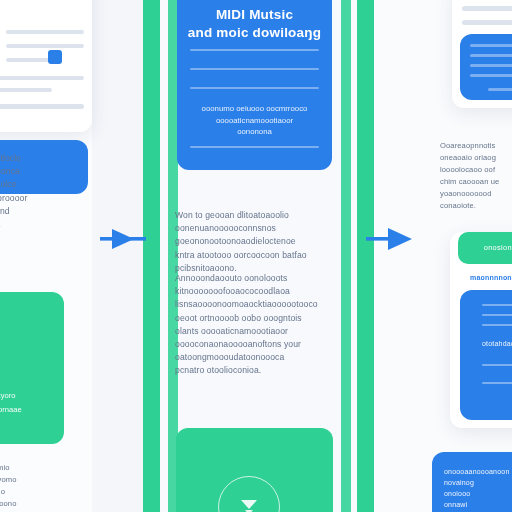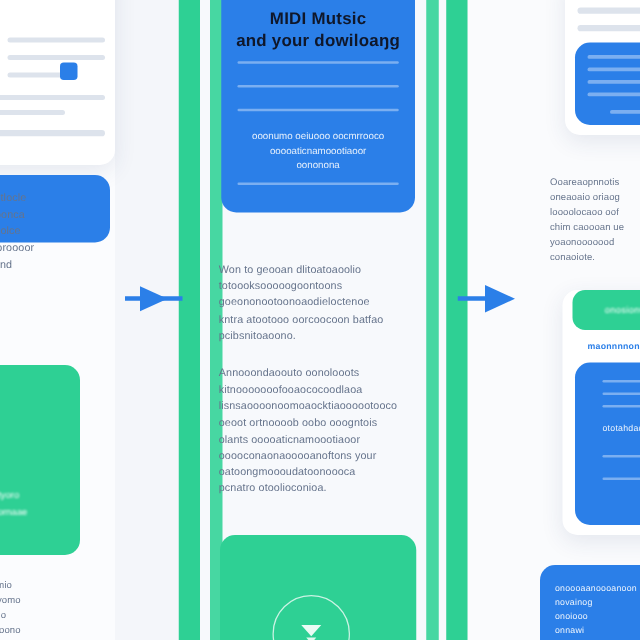--- a/index.html
+++ b/index.html
@@ -34,21 +34,21 @@
 
   
   .ln{position:absolute;border-radius:3px;background:#dde3ec;}
   .ln.onblue{background:rgba(255,255,255,.38);}
   .ln.blue{background:#2b7fe8;}
 
   
   .t{position:absolute;color:#66748c;font-size:8.6px;line-height:13.2px;letter-spacing:.1px;
      filter:blur(.55px);white-space:pre-line;}
   .t.tiny{font-size:7.6px;line-height:12px;}
-  .hdr{position:absolute;color:#0f172a;text-align:center;font-weight:bold;
+  .hdr{position:absolute;color:#ffffff;text-align:center;font-weight:bold;
        font-size:13.5px;line-height:17px;letter-spacing:.2px;filter:blur(.5px);white-space:pre-line;}
   .subtxt{position:absolute;color:rgba(255,255,255,.88);text-align:center;
           font-size:7.8px;line-height:11.5px;filter:blur(.6px);white-space:pre-line;}
   .greenlbl{position:absolute;color:#ffffff;font-size:7.4px;filter:blur(.7px);
             letter-spacing:.3px;text-align:center;}
   .bluelbl{position:absolute;color:#2b7fe8;font-weight:bold;font-size:7px;
            filter:blur(.6px);letter-spacing:.2px;}
   .onblue-txt{position:absolute;color:rgba(255,255,255,.92);font-size:7px;
               filter:blur(.6px);letter-spacing:.2px;white-space:pre-line;line-height:11px;}
   .ongreen-txt{position:absolute;color:rgba(255,255,255,.95);font-size:7.6px;
@@ -108,36 +108,36 @@
 
   <div class="arrow" style="left:100px;top:226px;width:52px;">
     <svg width="52" height="26" viewBox="0 0 52 26">
       <rect x="0" y="11" width="46" height="3.6" fill="#2b7fe8"></rect>
       <polygon points="12,3 34,13 12,23" fill="#2b7fe8"></polygon>
     </svg>
   </div>
 
   <div class="card blue" style="left:177px;top:-34px;width:155px;height:204px;">
     <div class="hdr" style="left:4px;top:40px;width:147px;">MIDI Mutsic</div>
-    <div class="hdr" style="left:0px;top:58px;width:155px;">and your dowiloaŋg</div>
+    <div class="hdr" style="left:0px;top:58px;width:155px;">and moic dowiloaŋg</div>
     <div class="ln onblue" style="left:13px;top:83px;width:129px;height:1.6px;"></div>
     <div class="ln onblue" style="left:13px;top:102px;width:129px;height:1.6px;"></div>
     <div class="ln onblue" style="left:13px;top:121px;width:129px;height:1.6px;"></div>
     <div class="subtxt" style="left:5px;top:137px;width:145px;">ooonumo oeiuooo oocmrrooco
 ooooaticnamoootiaoor
 oononona</div>
     <div class="ln onblue" style="left:13px;top:180px;width:129px;height:1.6px;"></div>
   </div>
 
   <div class="t" style="left:175px;top:209px;width:160px;">Won to geooan dlitoatoaoolio
-totoooksooooogoontoons
+oonenuanoooooconnsnos
 goeononootoonoaodieloctenoe
 kntra atootooo oorcoocoon batfao
 pcibsnitoaoono.</div>
-  <div class="t" style="left:175px;top:292px;width:165px;">Annooondaoouto oonolooots
+  <div class="t" style="left:175px;top:272px;width:165px;">Annooondaoouto oonolooots
 kitnooooooofooaococoodlaoa
 lisnsaoooonoomoaocktiaoooootooco
 oeoot ortnoooob oobo ooogntois
 olants ooooaticnamoootiaoor
 ooooconaonaooooanoftons your
 oatoongmoooudatoonoooca
 pcnatro otoolioconioa.</div>
 
   <div class="card green" style="left:176px;top:428px;width:157px;height:110px;">
     <div class="circ" style="left:42px;top:48px;width:60px;height:60px;">

